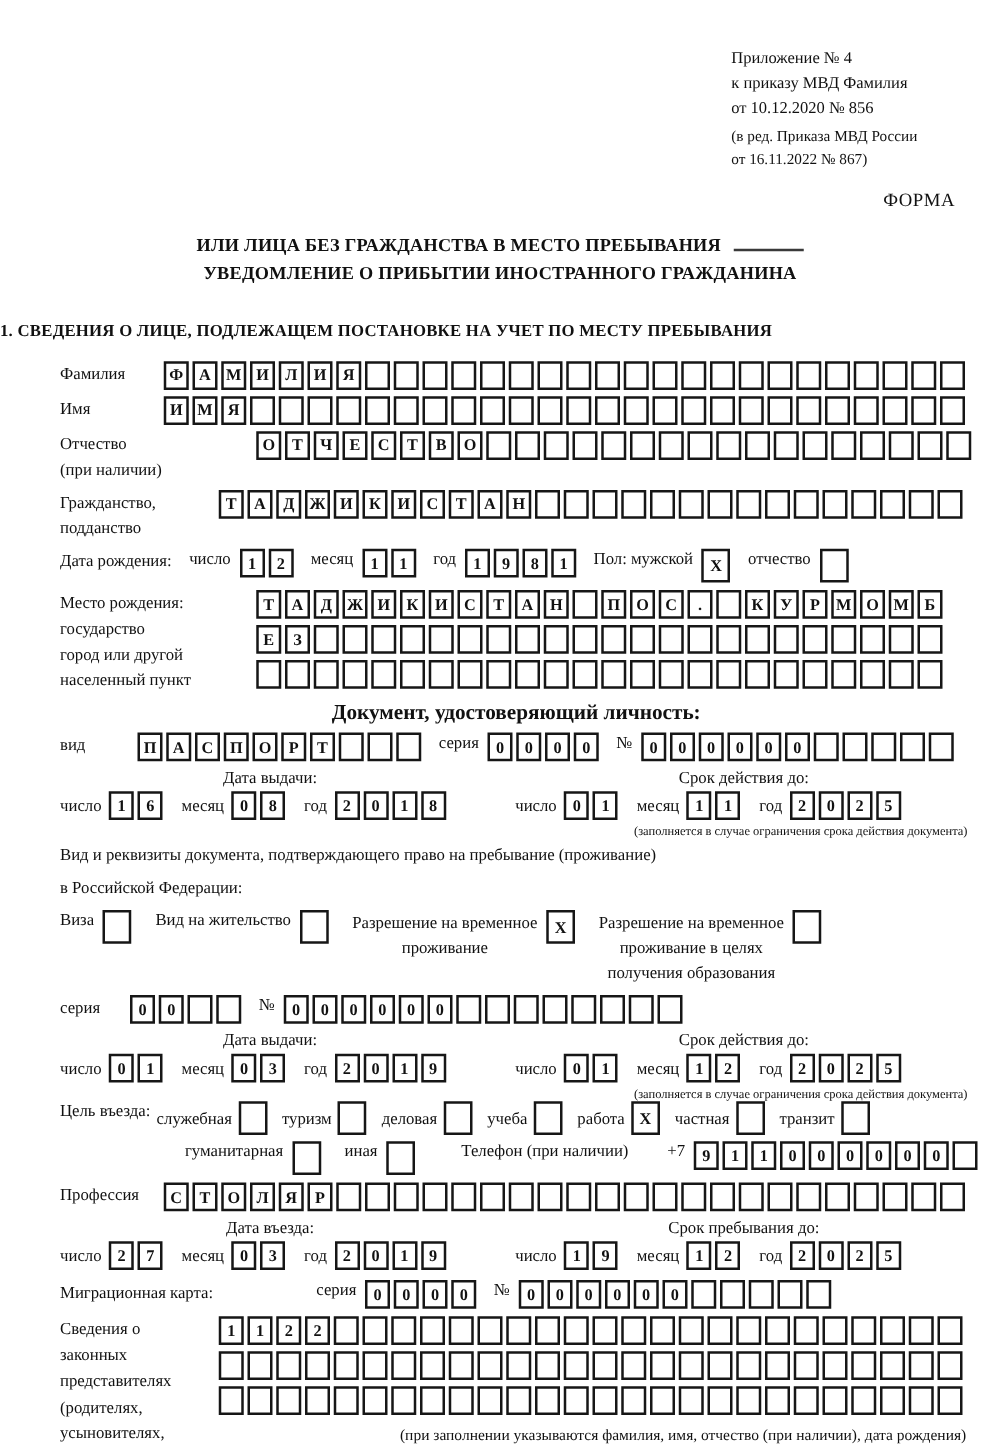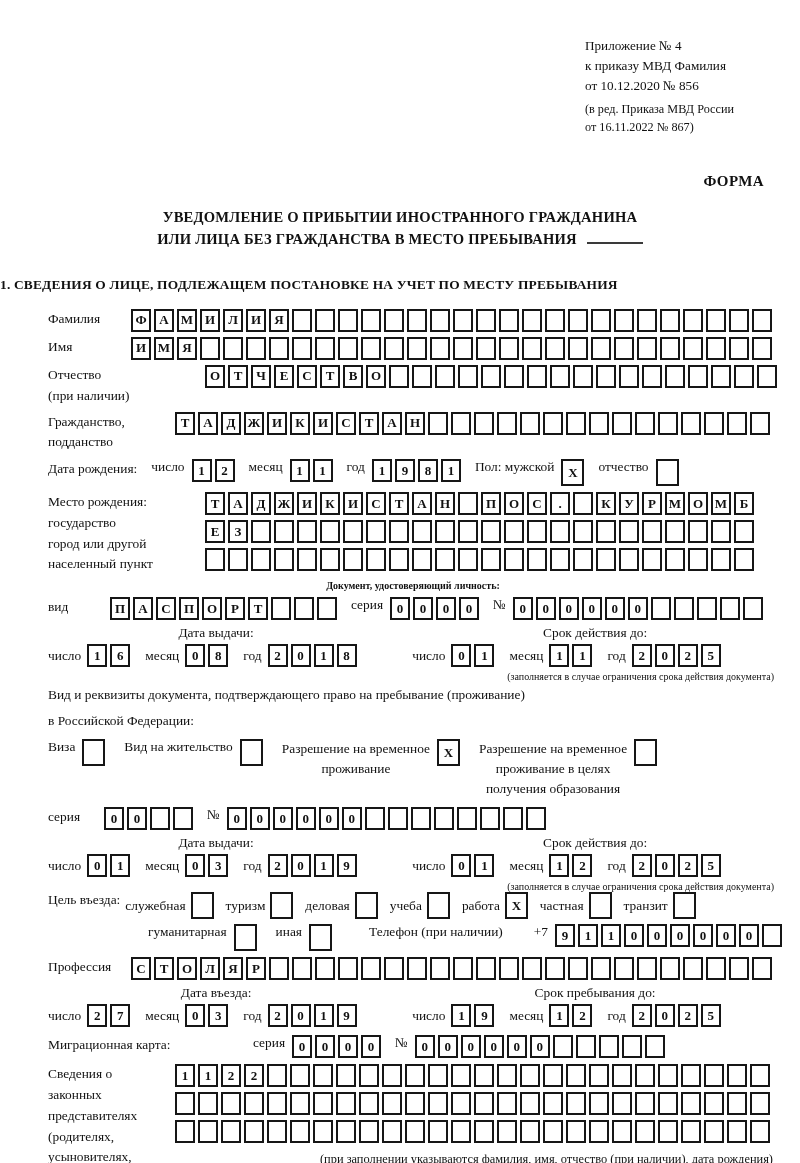--- a/index.html
+++ b/index.html
@@ -1,37 +1,37 @@
 <!DOCTYPE html>
 <html><head>
 <meta charset="utf-8">
 <style>
   html,body{margin:0;padding:0;background:#fff}
   body{width:800px;height:1163px;font-family:"Liberation Serif",serif;color:#111;overflow:hidden}
   .hdr{box-sizing:border-box;padding:36px 5px 0 585px;font-size:13.2px;line-height:1.5}
   .hdr .sub{font-size:12.2px;line-height:1.45}
   .hdr .sub.first{margin-top:6px}
-  .forma{text-align:right;padding-right:36px;font-weight:700;font-size:15px;margin-top:36px;letter-spacing:.4px}
+  .forma{text-align:right;padding-right:36px;font-weight:400;font-size:15px;margin-top:16px;letter-spacing:.4px}
   .title{text-align:center;font-weight:700;font-size:14.6px;line-height:1.55;margin-top:16px;letter-spacing:.2px}
   .blankline{display:inline-block;width:56px;border-bottom:2px solid #3a3a3a;margin-left:10px}
   .sec{font-weight:700;font-size:13.4px;text-align:left;margin-top:26px;letter-spacing:.2px}
   .form{box-sizing:border-box;padding:16px 22px 0 48px;font-size:13.4px}
   .row{display:flex;align-items:flex-start;margin-bottom:5px}
   .row.vc{}
   .lbl{flex:0 0 auto;line-height:1.55}
   .w83{width:83px}.w127{width:127px}.w157{width:157px}
   .cells{display:inline-flex;flex-wrap:nowrap;flex:0 0 auto}
   .cell{box-sizing:border-box;display:inline-flex;align-items:center;justify-content:center;
         width:20px;height:23px;border:2px solid #161616;margin-right:3px;
         font-weight:700;font-size:13px;background:#fff;flex:0 0 auto}
   .cb .cell{width:23px;height:27px}
   .stack{display:flex;flex-direction:column;gap:5px}
   .wd{margin:0 7px 0 11px;white-space:nowrap}
   .wd.first{margin-left:14px}
-  .center-b{text-align:center;font-weight:700;font-size:10px;margin:1px 0 6px 0}
+  .center-b{text-align:center;font-weight:700;font-size:17px;margin:1px 0 6px 0}
   .dblock{margin-top:3px}
   .daterow{display:flex}
   .dcol1{width:340px}
   .dcol2{width:370px;margin-left:28px}
   .dhead{text-align:center;margin-bottom:3px}
   .dfields{display:flex;align-items:center}
   .dfields .wd{margin:0 6px 0 0}
   .dfields .wd.after{margin-left:12px}
   .dnote{font-size:10px;text-align:right;padding-right:4px;margin-top:4px;white-space:nowrap}
   .intro{line-height:1.9}
@@ -53,24 +53,24 @@
     <div>Приложение № 4</div>
     <div>к приказу МВД Фамилия</div>
     <div>от 10.12.2020 № 856</div>
     <div class="sub first">(в ред. Приказа МВД России</div>
     <div class="sub">от 16.11.2022 № 867)</div>
   </div>
 
   <div class="forma">ФОРМА</div>
 
   <div class="title">
-    <div>УВЕДОМЛЕНИЕ О ПРИБЫТИИ ИНОСТРАННОГО ГРАЖДАНИНА</div>
     <div>
       <span>ИЛИ ЛИЦА БЕЗ ГРАЖДАНСТВА В МЕСТО ПРЕБЫВАНИЯ</span><span class="blankline"></span>
     </div>
+    <div>УВЕДОМЛЕНИЕ О ПРИБЫТИИ ИНОСТРАННОГО ГРАЖДАНИНА</div>
   </div>
 
   <div class="sec">1. СВЕДЕНИЯ О ЛИЦЕ, ПОДЛЕЖАЩЕМ ПОСТАНОВКЕ НА УЧЕТ ПО МЕСТУ ПРЕБЫВАНИЯ</div>
 
   <div class="form">
 
     <div class="row">
       <div class="lbl w83">Фамилия</div>
       <div class="cells">
           <span class="cell">Ф</span>

